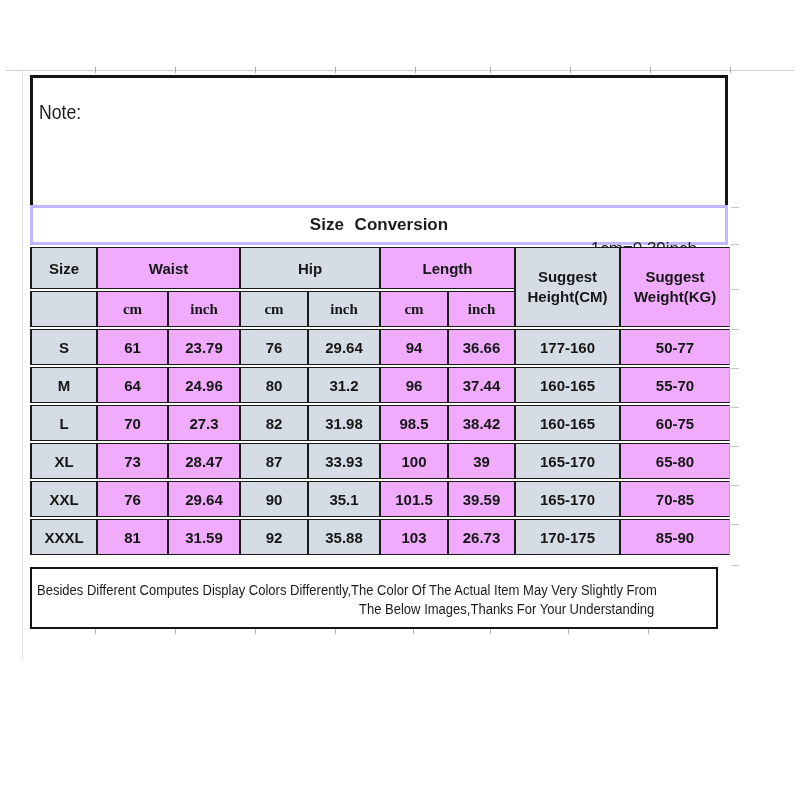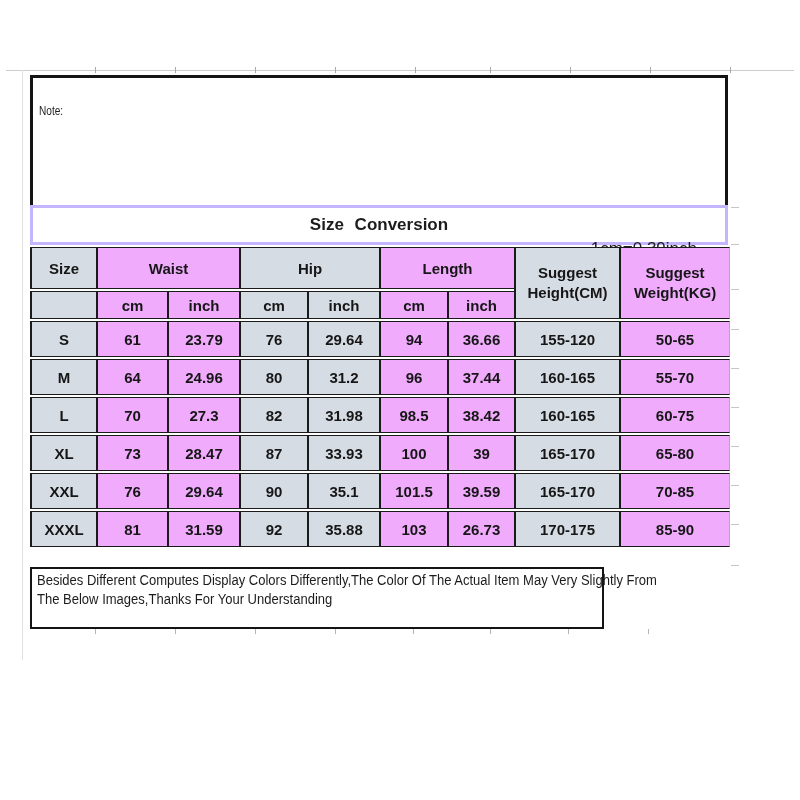--- a/index.html
+++ b/index.html
@@ -10,21 +10,21 @@
   
   .grid-top { position:absolute; top:70px; left:6px; width:788px; height:1px; background:#cdcdcd; }
   .tick-v { position:absolute; width:1px; height:6px; background:#a9a9a9; top:-3px; }
   .grid-left { position:absolute; top:70px; left:22px; width:1px; height:590px; background:#e0e0e0; }
   .tick-h { position:absolute; left:731px; width:8px; height:1px; background:#c6c6c6; }
   .tick-b { position:absolute; width:1px; height:5px; background:#b5b5b5; top:629px; }
 
   
   .note-box { position:absolute; left:30px; top:75px; width:698px; height:133px;
               border:3px solid #141414; background:#fff; padding:22px 6px 0 6px; }
-  .note-line { font-size:12px; line-height:23px; white-space:nowrap; }
+  .note-line { font-size:21px; line-height:23px; white-space:nowrap; }
   .cond { display:inline-block; transform:scaleX(0.84); transform-origin:0 50%; white-space:nowrap; }
   .red-bold { color:#cf2323; font-weight:bold; }
 
   
   .conv-row { position:absolute; left:30px; top:205px; width:698px; height:40px;
               border:3px solid #c4b5fd; background:#fff; }
   .conv-title { position:absolute; left:50%; top:50%; transform:translate(-50%,-50%);
                 font-weight:bold; font-size:17px; word-spacing:6px; white-space:nowrap; }
   .conv-formula { position:absolute; right:28px; top:50%; transform:translateY(-50%);
                   font-weight:normal; font-size:17px; white-space:nowrap;margin-top:24px; }
@@ -34,27 +34,27 @@
                 border-collapse:separate; border-spacing:0 2px; table-layout:fixed; }
   .size-table th, .size-table td {
       border-top:1px solid #1b1b1b; border-bottom:1px solid #1b1b1b;
       border-left:2px solid #1b1b1b; border-right:0;
       text-align:center; vertical-align:middle;
       font-weight:bold; font-size:15px; color:#161616; overflow:hidden; }
   .size-table .last { border-right:1px solid #9fb0bf; }
   .g { background:#d6dce4;margin-top:12px; }
   .b { background:#f0abfc; }
   .h1 { height:42px; }
-  .h2 { height:28px; }
+  .h2 { height:36px;font-family:Liberation Serif, serif; }
   .size-table td { height:36px; }
   .two-line { line-height:20px; }
 
   
-  .footer-box { position:absolute; left:30px; top:567px; width:574px; height:62px;
-                border:2px solid #141414; background:#fff; padding:2px 5px; }
+  .footer-box { position:absolute; left:30px; top:567px; width:688px; height:62px;
+                border:2px solid #141414; background:#fff; padding:12px 5px;text-align:right; }
   .footer-line { font-size:15.5px; line-height:18.5px; white-space:nowrap; }
 </style>
 </head>
 <body>
 
 <div class="canvas">
 
   <div class="grid-top">
     <div class="tick-v" style="left:89px"></div>
     <div class="tick-v" style="left:169px"></div>
@@ -135,22 +135,22 @@
     </tr>
 
     <tr>
       <td class="g">S</td>
       <td class="b">61</td>
       <td class="b">23.79</td>
       <td class="g">76</td>
       <td class="g">29.64</td>
       <td class="b">94</td>
       <td class="b">36.66</td>
-      <td class="g">155-120</td>
-      <td class="b last">50-65</td>
+      <td class="g">177-160</td>
+      <td class="b last">50-77</td>
     </tr>
     <tr>
       <td class="g">M</td>
       <td class="b">64</td>
       <td class="b">24.96</td>
       <td class="g">80</td>
       <td class="g">31.2</td>
       <td class="b">96</td>
       <td class="b">37.44</td>
       <td class="g">160-165</td>

